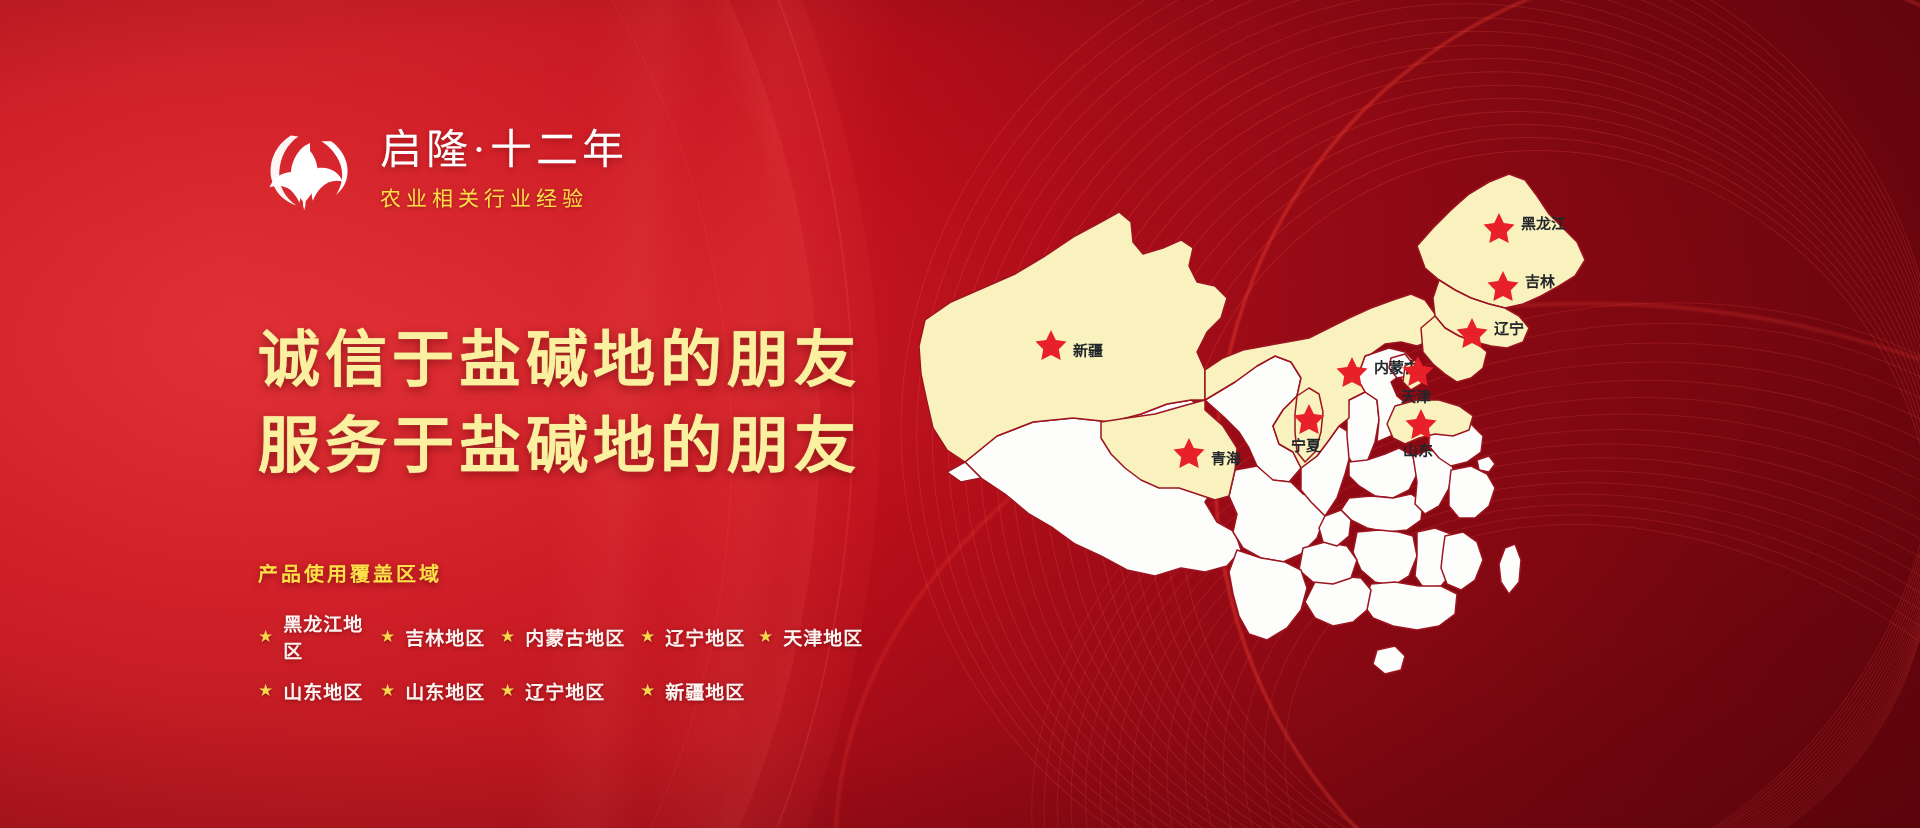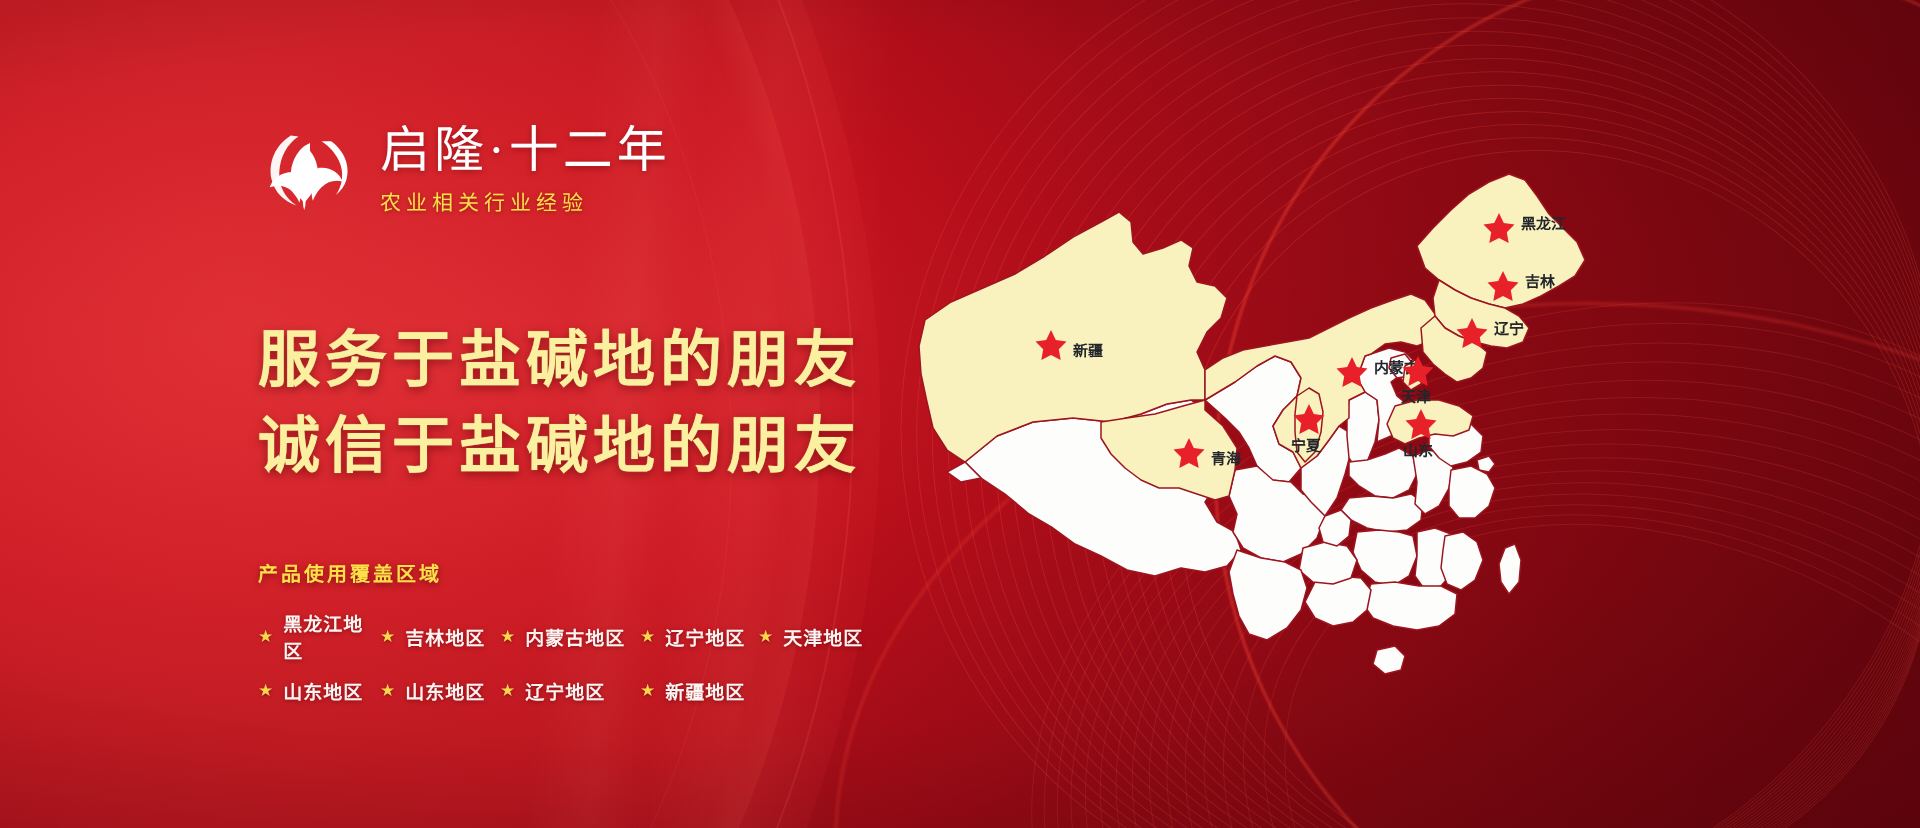--- a/index.html
+++ b/index.html
@@ -70,21 +70,21 @@
     background:radial-gradient(120% 92% at 34% 46%, rgba(0,0,0,0) 46%, rgba(60,0,6,.30) 86%, rgba(48,0,5,.55) 100%);
   }
 
   
   .content{position:absolute;left:0;top:0;width:1920px;height:828px;}
 
   .logo-row{position:absolute;left:262px;top:122px;display:flex;align-items:center;gap:22px;}
   .logo-mark{width:96px;height:96px;flex:0 0 96px;}
   .logo-text{display:flex;flex-direction:column;justify-content:center;}
   .brand-name{
-    color:#ffffff;font-size:50px;line-height:1.05;letter-spacing:4px;font-weight:400;
+    color:#ffffff;font-size:42px;line-height:1.05;letter-spacing:4px;font-weight:400;
     font-family:"Liberation Serif","DejaVu Serif",serif;
     text-shadow:0 2px 6px rgba(90,0,6,.45);
   }
   .brand-sub{
     margin-top:10px;color:#fde047;font-size:21px;letter-spacing:5px;font-weight:400;
     font-family:"Liberation Serif","DejaVu Serif",serif;
     text-shadow:0 1px 4px rgba(90,0,6,.5);
   }
 
   .headline{position:absolute;left:258px;top:318px;}
@@ -196,22 +196,22 @@
         <path d="M32 52 C20 52 11 59 8 68 C16 65 24 66 30 71 C34 75 37 79 39 84 C42 74 39 59 32 52 Z" fill="#ffffff"></path>
         <path d="M44 70 C46 78 46 86 44 92 C42 86 42 78 44 70 Z" fill="#ffffff"></path>
       </svg>
       <div class="logo-text">
         <div class="brand-name">启隆·十二年</div>
         <div class="brand-sub">农业相关行业经验</div>
       </div>
     </div>
 
     <div class="headline">
+      <div class="line">诚信于盐碱地的朋友</div>
       <div class="line">服务于盐碱地的朋友</div>
-      <div class="line">诚信于盐碱地的朋友</div>
     </div>
 
     <div class="coverage">
       <div class="coverage-title">产品使用覆盖区域</div>
       <div class="region-rows">
 
         <div class="region-row">
           <div class="region-item" style="width:122px">
             <span class="star">★</span>
             <span class="label">黑龙江地区</span>

